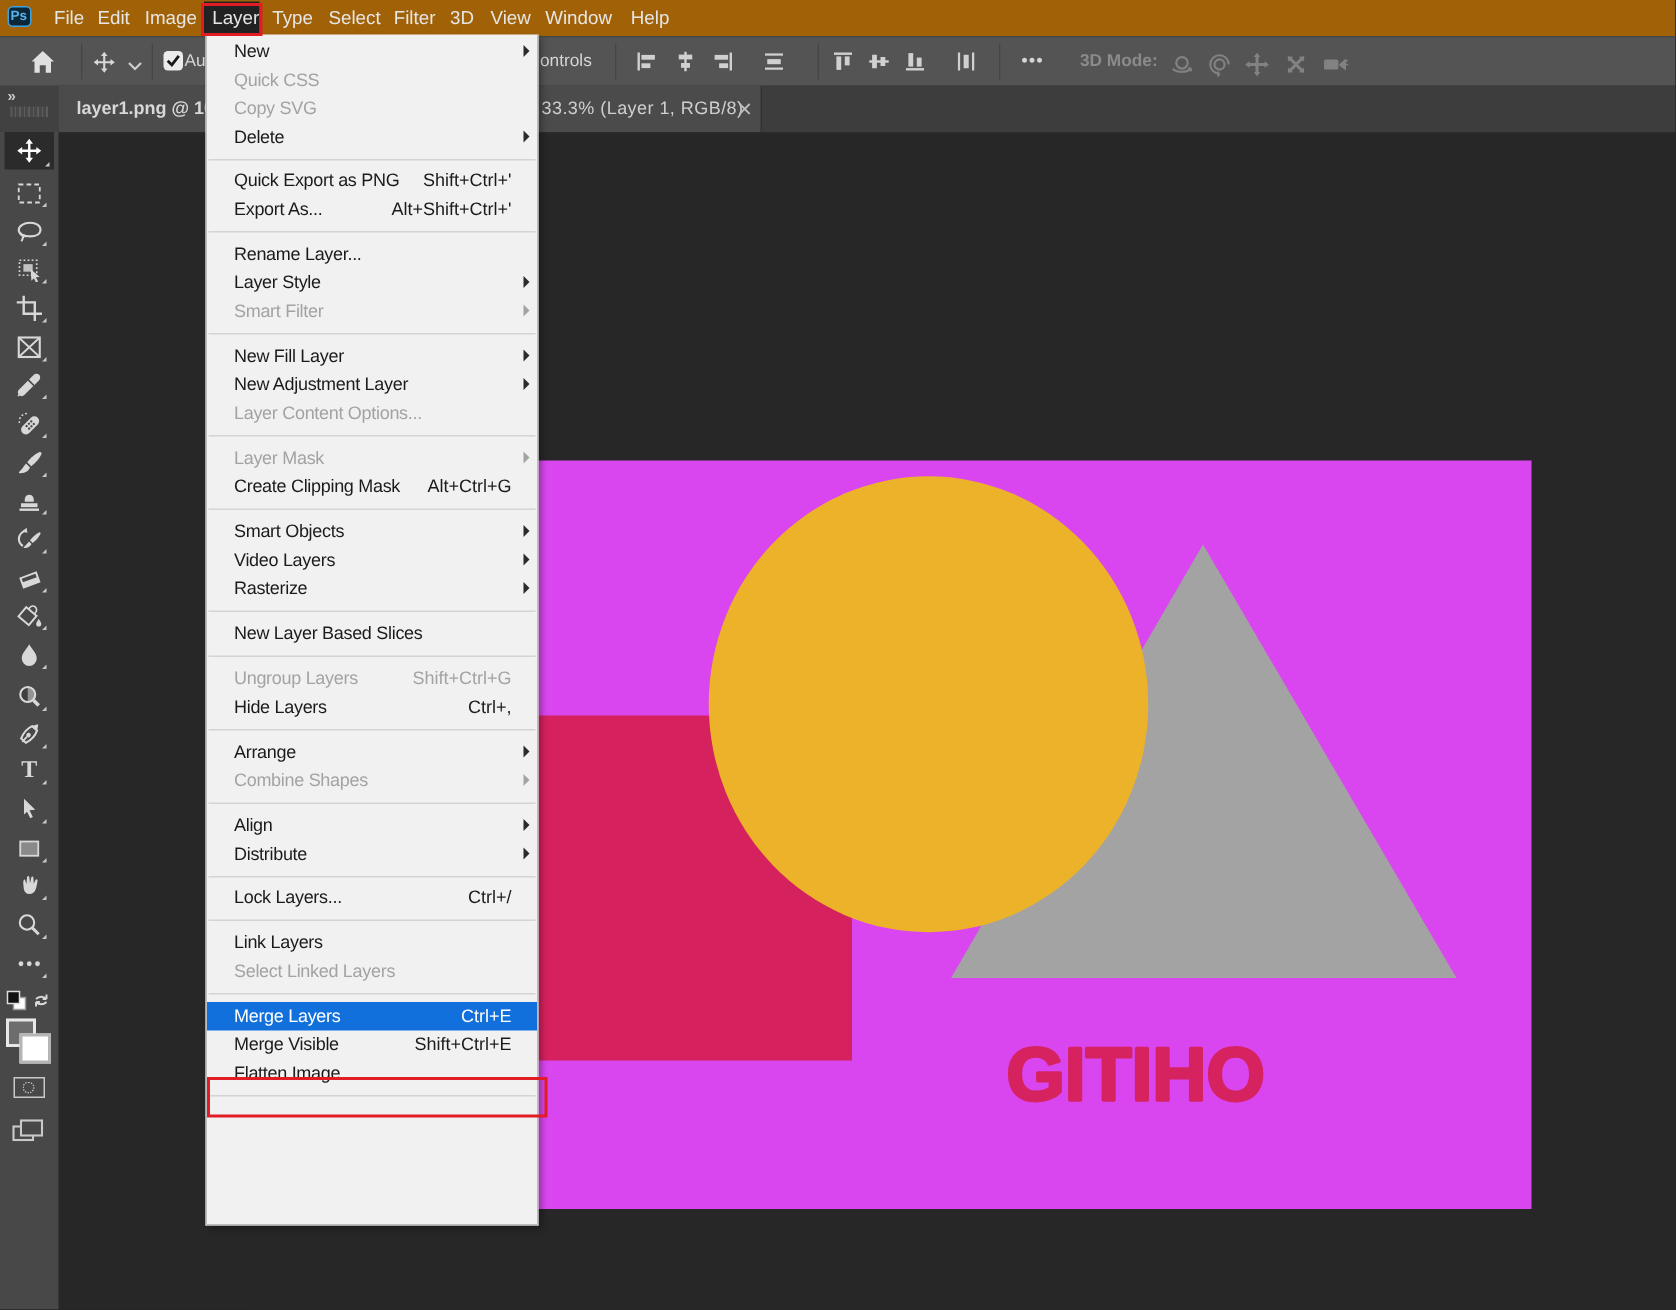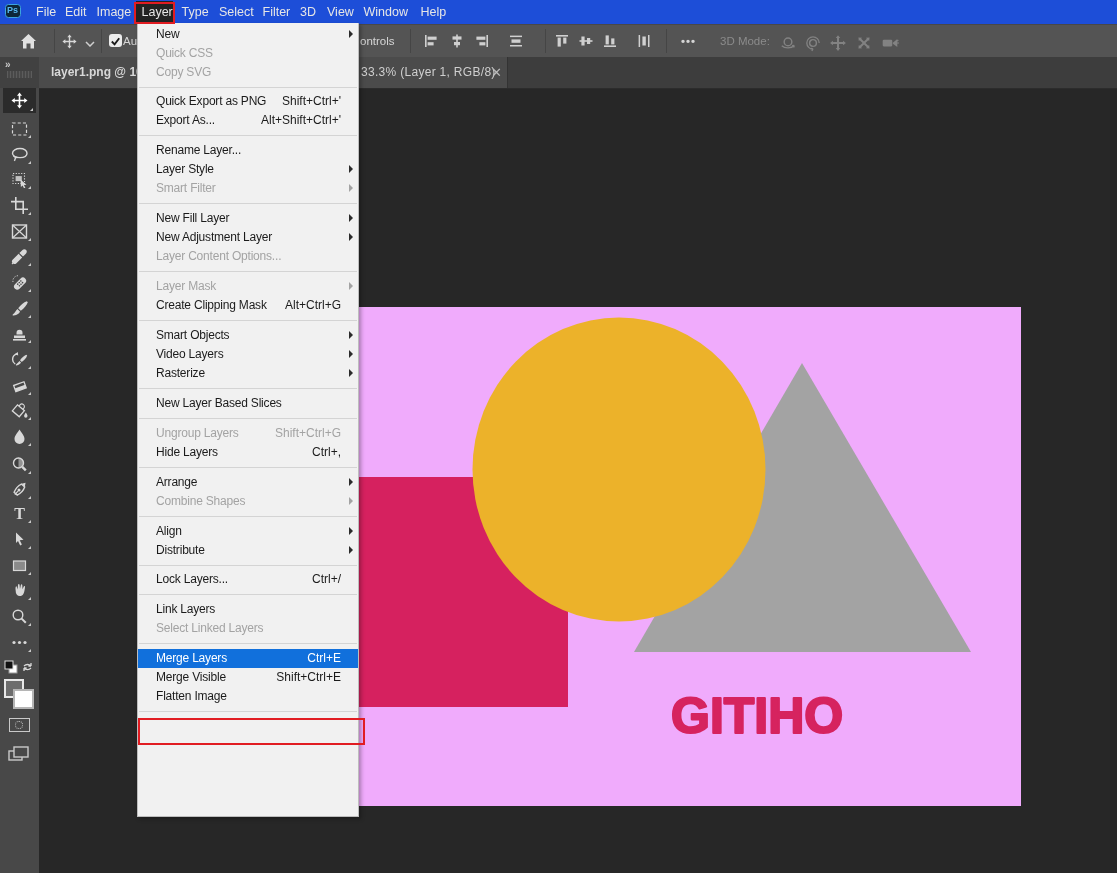--- a/index.html
+++ b/index.html
@@ -1,33 +1,33 @@
 <!DOCTYPE html>
 <html><head><meta charset="utf-8"><style>
 * { margin:0; padding:0; box-sizing:border-box; }
 html,body { width:1117px; height:873px; background:#272727; overflow:hidden;
   font-family:"Liberation Sans", sans-serif; }
 #stage { position:relative; width:1117px; height:873px; }
 
 
-#menubar { position:absolute; left:0; top:0; width:1117px; height:24px; background:#1d4ed8; }
+#menubar { position:absolute; left:0; top:0; width:1117px; height:24px; background:#a16207; }
 #pslogo { position:absolute; left:4.5px; top:4px; width:16px; height:14px; background:#0d2638;
   border:1.5px solid #3ba3e0; border-radius:3.5px; color:#55b5ef; font-size:9px; font-weight:bold;
   text-align:center; line-height:11px; }
 .mb { position:absolute; top:0; height:24px; line-height:24px; color:#e6e6e6; font-size:12.5px; }
 #layerpress { position:absolute; left:136px; top:1px; width:37px; height:22px; background:#222; }
 
 
 #optbar { position:absolute; left:0; top:24px; width:1117px; height:33px; background:#545454;
   border-top:1px solid #484848; }
 #optbar .vsep { position:absolute; top:4px; width:1px; height:24px; background:#616161;
   border-left:1px solid #454545; }
 .oicon { position:absolute; top:9px; }
 #optbar .txt { position:absolute; top:0; height:33px; line-height:33px; color:#d6d6d6; font-size:11.5px; }
-#optbar .gtxt { color:#8b8b8b; }
+#optbar .gtxt { color:#8b8b8b;font-weight:bold; }
 
 
 #tabrow { position:absolute; left:0; top:57px; width:1117px; height:31px; background:#3d3d3d; }
 #toolhead { position:absolute; left:0; top:0; width:39px; height:31px; background:#404040; }
 #tab { position:absolute; left:39px; top:0; width:469px; height:31px; background:#4b4b4b;
   border-right:1px solid #333; }
 #tab .t1 { position:absolute; left:12px; top:0; height:31px; line-height:31px; color:#d8d8d8;
   font-size:12px; font-weight:bold; }
 #tab .t2 { position:absolute; left:322px; top:0; height:31px; line-height:31px; color:#cfcfcf;
   font-size:12px; letter-spacing:0.3px; }
@@ -47,21 +47,21 @@
 .tool.sel i { right:3px; bottom:2px; }
 
 #mini { position:absolute; left:4px; top:603px; }
 #fgbig { position:absolute; left:4px; top:622px; width:20px; height:19px; background:#6d6d6d; border:2px solid #e8e8e8; }
 #bgbig { position:absolute; left:13px; top:632px; width:21px; height:20px; background:#fff; border:2px solid #b5b5b5; }
 #qmask { position:absolute; left:9px; top:661px; width:21px; height:14px; border:1.5px solid #c9c9c9; }
 #qmask i { position:absolute; left:4.5px; top:1.5px; width:8px; height:8px; border-radius:50%; border:1.2px dotted #c9c9c9; }
 #smode { position:absolute; left:8px; top:688px; }
 
 
-#canvas { position:absolute; left:350px; top:307px; width:671px; height:499px; background:#f0abfc; overflow:hidden; }
+#canvas { position:absolute; left:350px; top:307px; width:671px; height:499px; background:#d946ef; overflow:hidden; }
 
 
 #menu { position:absolute; left:136.5px; top:23px; width:222px; height:793.5px; background:#f1f1f1;
   border:1px solid #bdbdbd; border-top:none; box-shadow:2px 2px 4px rgba(0,0,0,0.3); padding-top:1.5px; }
 .mi { position:relative; height:19px; line-height:19px; font-size:12px; color:#1b1b1b; }
 .mi .lab { position:absolute; left:18.5px; top:0; letter-spacing:-0.2px; }
 .mi .sc { position:absolute; right:16.5px; top:0; }
 .mi .arr { position:absolute; right:5px; top:5.2px; width:0; height:0;
   border-left:4.5px solid #2b2b2b; border-top:4.2px solid transparent; border-bottom:4.2px solid transparent; }
 .mi.dis { color:#a3a3a3; }
@@ -385,20 +385,24 @@
 <div class="mi">
         <span class="lab">New</span>
         <span class="arr"></span>
       </div>
 <div class="mi dis">
         <span class="lab">Quick CSS</span>
       </div>
 <div class="mi dis">
         <span class="lab">Copy SVG</span>
       </div>
+<div class="mi">
+        <span class="lab">Delete</span>
+        <span class="arr"></span>
+      </div>
 <div class="msep">
         <i></i>
       </div>
 <div class="mi">
         <span class="lab">Quick Export as PNG</span>
         <span class="sc">Shift+Ctrl+'</span>
       </div>
 <div class="mi">
         <span class="lab">Export As...</span>
         <span class="sc">Alt+Shift+Ctrl+'</span>

